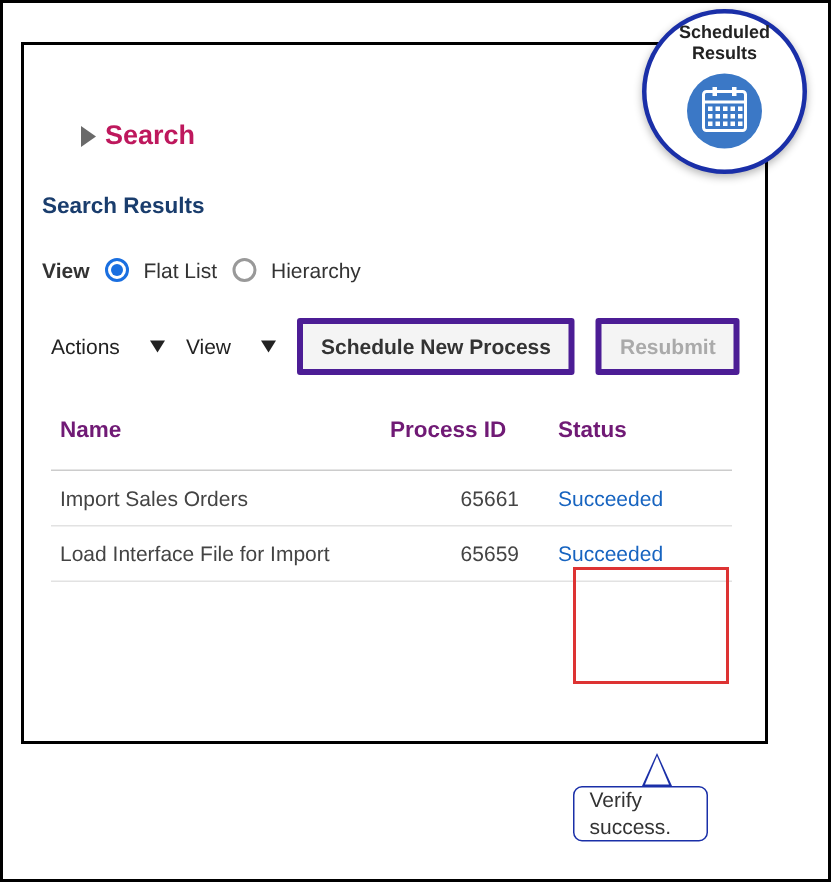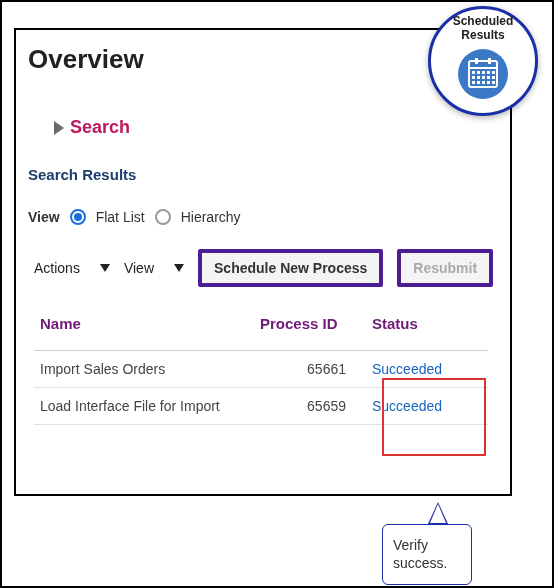--- a/index.html
+++ b/index.html
@@ -169,21 +169,21 @@
   .callout {
     position: absolute;
     left: 380px;
     top: 522px;
     width: 90px;
   }
   .callout-box {
     border: 1px solid #1a2fa8;
     border-radius: 6px;
     background: #fff;
-    padding: 12px 10px;
+    padding: 0 10px;
     font-size: 14px;
     line-height: 1.25;
     color: #333;
   }
   .callout-tail {
     position: absolute;
     top: -22px;
     left: 46px;
   }
   .callout-tail .t1 {
@@ -199,21 +199,20 @@
     border-right: 8px solid transparent;
     border-bottom: 19px solid #fff;
   }
 </style>
 </head>
 <body>
 
 <div class="canvas">
 
   <div class="panel">
-    <div class="overview-title">Overview</div>
 
     <div class="search-row">
       <div class="tri-right"></div>
       <div class="search-label">Search</div>
     </div>
 
     <div class="results-heading">Search Results</div>
 
     <div class="view-row">
       <span style="font-weight:bold;">View</span>

